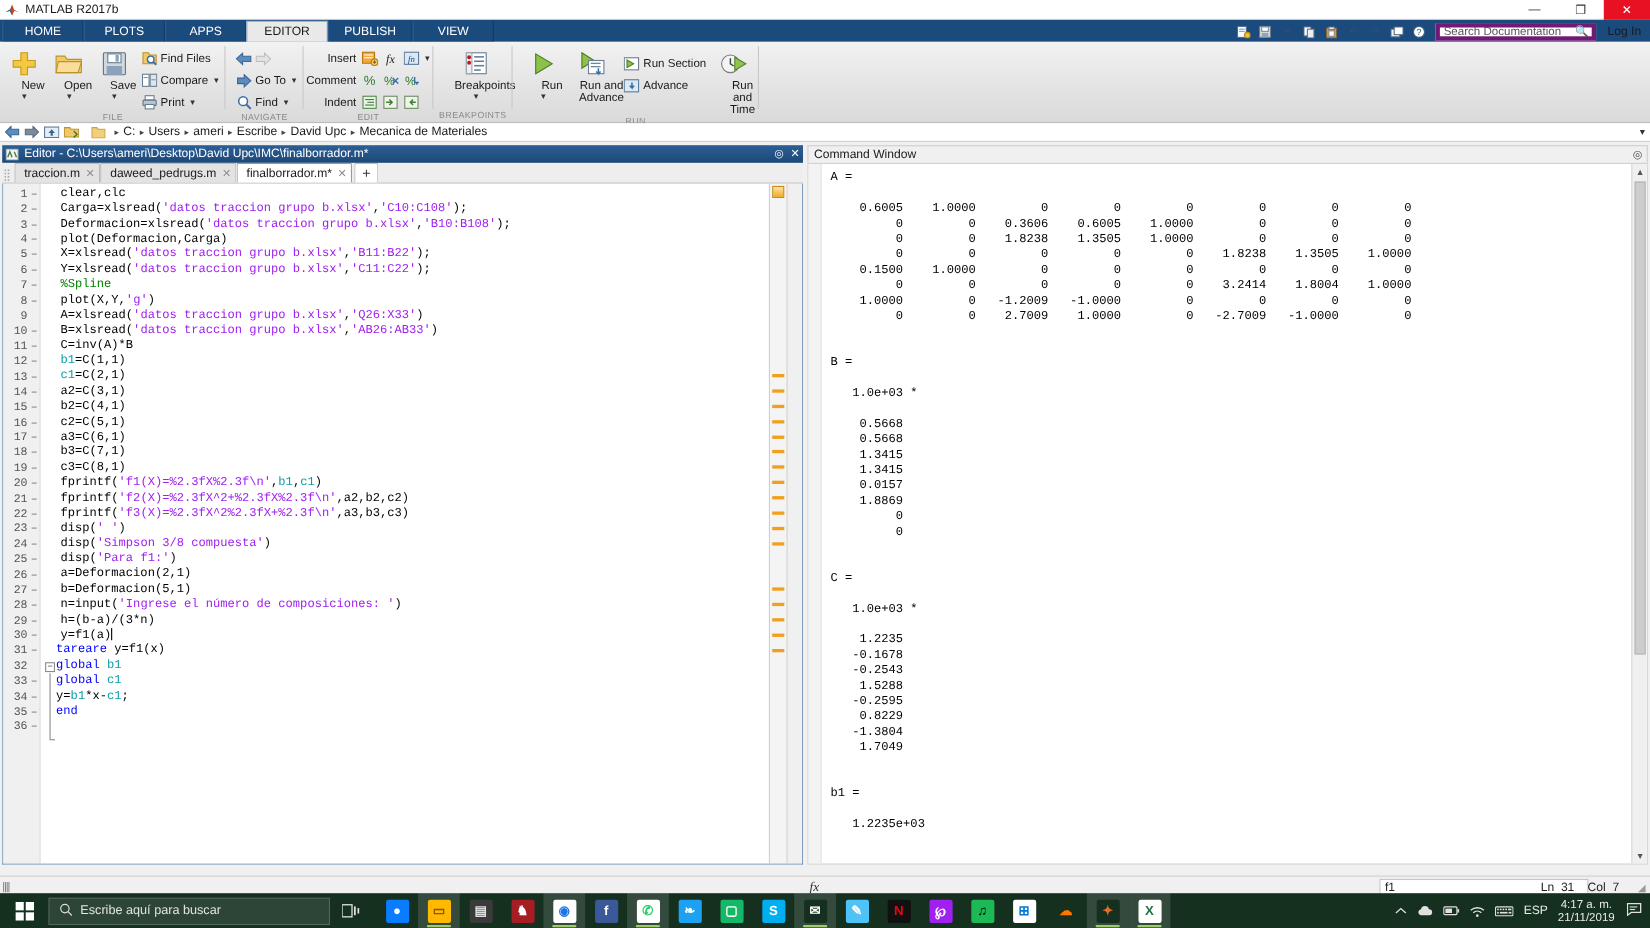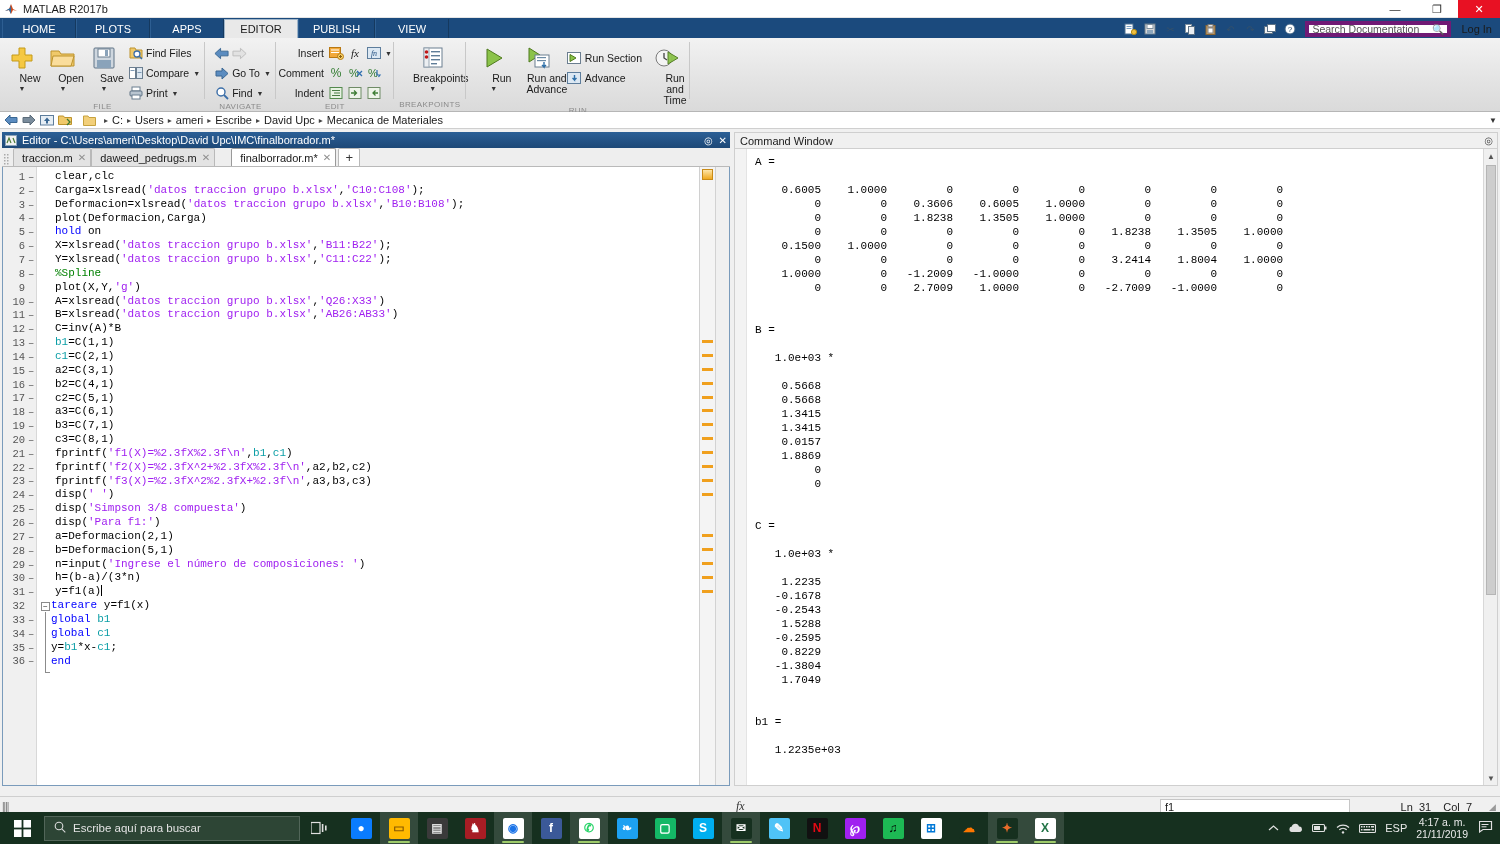--- a/index.html
+++ b/index.html
@@ -106,21 +106,21 @@
   .tabrow {
     height: 19px; background: #eeeeee; border-bottom: 1px solid #b9b9b9; display: flex; align-items: flex-end;
     padding-left: 2px;
   }
   .grip { width: 7px; height: 14px; margin-right: 2px; display: flex; align-items: center; }
   .ftab {
     height: 18px; padding: 0 4px 0 8px; display: flex; align-items: center; gap: 5px;
     background: #e3e3e3; border: 1px solid #b9b9b9; border-bottom: none; font-size: 11px; color: #1a1a1a;
     border-radius: 2px 2px 0 0;
   }
-  .ftab.active { background: #ffffff; border-color: #9a9a9a; margin-left: 16px; }
+  .ftab.active { background: #ffffff; border-color: #9a9a9a; }
   .ftab .x { font-size: 10px; color: #8e8e8e; }
   .newtab {
     height: 18px; width: 22px; display: flex; align-items: center; justify-content: center;
     background: #ffffff; border: 1px solid #b9b9b9; border-bottom: none; font-size: 13px; color: #333;
     border-radius: 2px 2px 0 0; margin-left: 2px;
   }
 
   .editorbody {
     position: absolute; left: 0; top: 35px; right: 0; bottom: 0; background: #fff;
     border: 1px solid #7a9bbb; border-top: none; display: flex; overflow: hidden;
@@ -188,21 +188,21 @@
   .cmdscroll .thumb { position: absolute; left: 2px; width: 10px; background: #cdcdcd; border: 1px solid #b5b5b5; }
 
   
   .statusbar {
     position: absolute; left: 0; right: 0; bottom: 28px; height: 20px; background: #f0f0f0;
     border-top: 1px solid #cfcfcf; display: flex; align-items: center; font-size: 11px; color: #222;
   }
   .fxbox { width: 14px; margin-left: 736px; font-family: "Liberation Serif", serif; font-style: italic; font-size: 12px; color: #333; }
   .statusbar .resize { position: absolute; left: 2px; font-size: 10px; color: #777; letter-spacing: -1px; }
   .statusbar .fnfield {
-    position: absolute; left: 1160px; width: 190px; height: 15px; background: #fff; border: 1px solid #c6c6c6;
+    position: absolute; left: 1254px; width: 190px; height: 15px; background: #fff; border: 1px solid #c6c6c6;
     display: flex; align-items: center; padding-left: 4px; font-size: 11px;
   }
   .statusbar .lncol { position: absolute; right: 28px; display: flex; gap: 12px; font-size: 11px; }
   .statusbar .grip2 { position: absolute; right: 4px; font-size: 9px; color: #999; }
 
   
   .taskbar {
     position: absolute; left: 0; bottom: 0; width: 1500px; height: 32px; background: #16301f;
     display: flex; align-items: center;
   }
@@ -818,21 +818,20 @@
           <div class="foldcol">
             <div class="foldbox" style="top:432px;">−</div>
             <div class="foldline" style="top:442px;height:60px;"></div>
             <div class="foldend" style="top:502px;"></div>
           </div>
           <div id="code">
               <div class="cline">clear,clc</div>
               <div class="cline">Carga=xlsread(<span class="tok-str">'datos traccion grupo b.xlsx'</span>,<span class="tok-str">'C10:C108'</span>);</div>
               <div class="cline">Deformacion=xlsread(<span class="tok-str">'datos traccion grupo b.xlsx'</span>,<span class="tok-str">'B10:B108'</span>);</div>
               <div class="cline">plot(Deformacion,Carga)</div>
-              <div class="cline"><span class="tok-kw">hold</span> on</div>
               <div class="cline">X=xlsread(<span class="tok-str">'datos traccion grupo b.xlsx'</span>,<span class="tok-str">'B11:B22'</span>);</div>
               <div class="cline">Y=xlsread(<span class="tok-str">'datos traccion grupo b.xlsx'</span>,<span class="tok-str">'C11:C22'</span>);</div>
               <div class="cline"><span class="tok-cmt">%Spline</span></div>
               <div class="cline">plot(X,Y,<span class="tok-str">'g'</span>)</div>
               <div class="cline">A=xlsread(<span class="tok-str">'datos traccion grupo b.xlsx'</span>,<span class="tok-str">'Q26:X33'</span>)</div>
               <div class="cline">B=xlsread(<span class="tok-str">'datos traccion grupo b.xlsx'</span>,<span class="tok-str">'AB26:AB33'</span>)</div>
               <div class="cline">C=inv(A)*B</div>
               <div class="cline"><span class="tok-fn">b1</span>=C(1,1)</div>
               <div class="cline"><span class="tok-fn">c1</span>=C(2,1)</div>
               <div class="cline">a2=C(3,1)</div>

